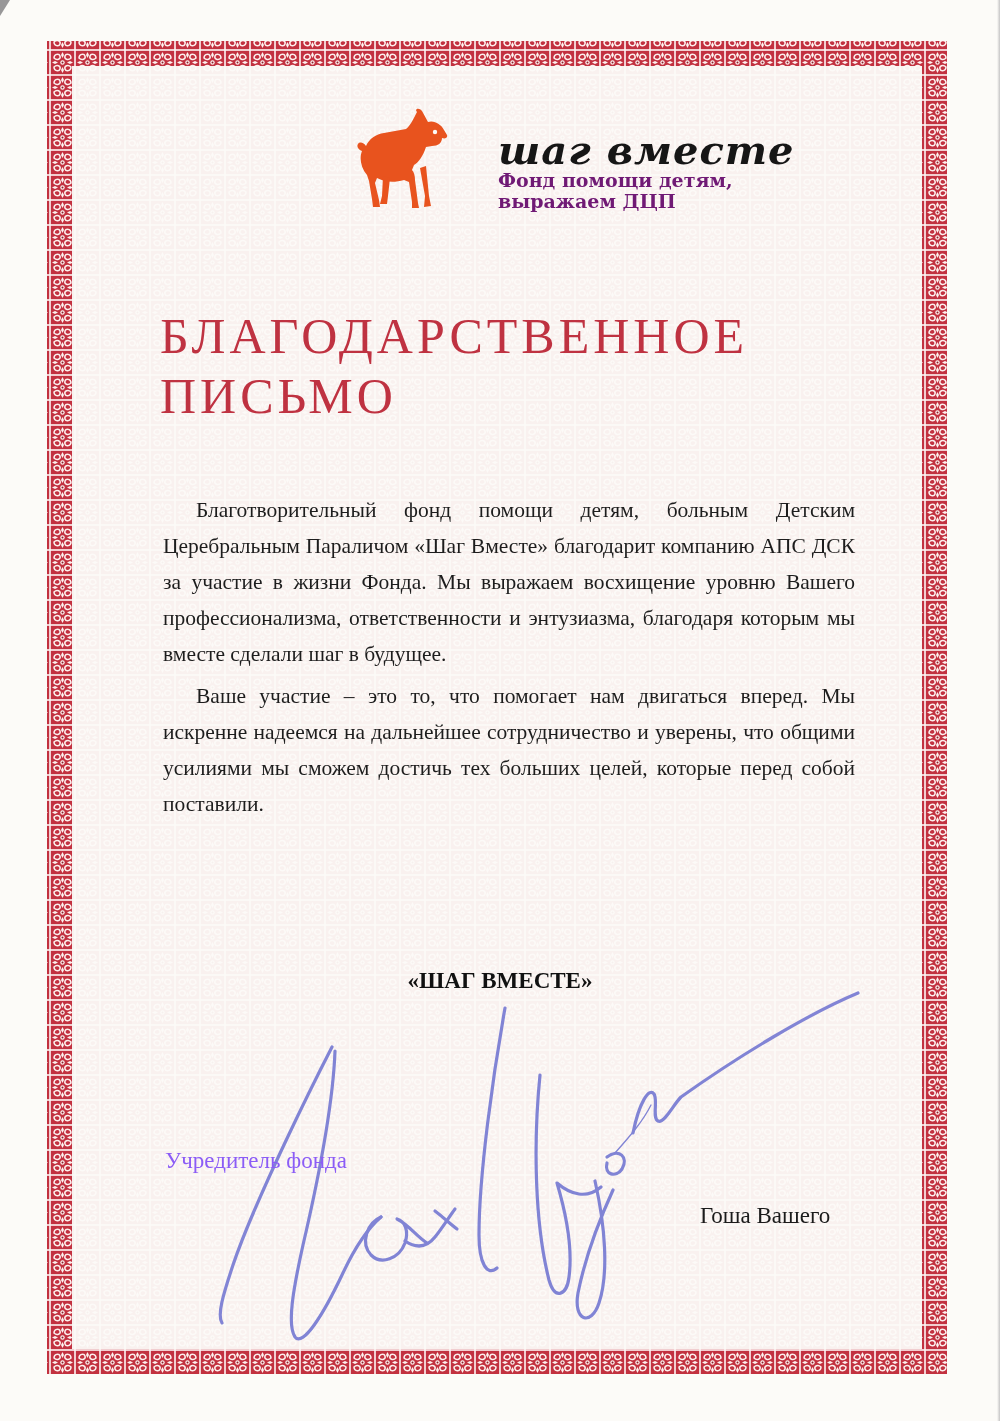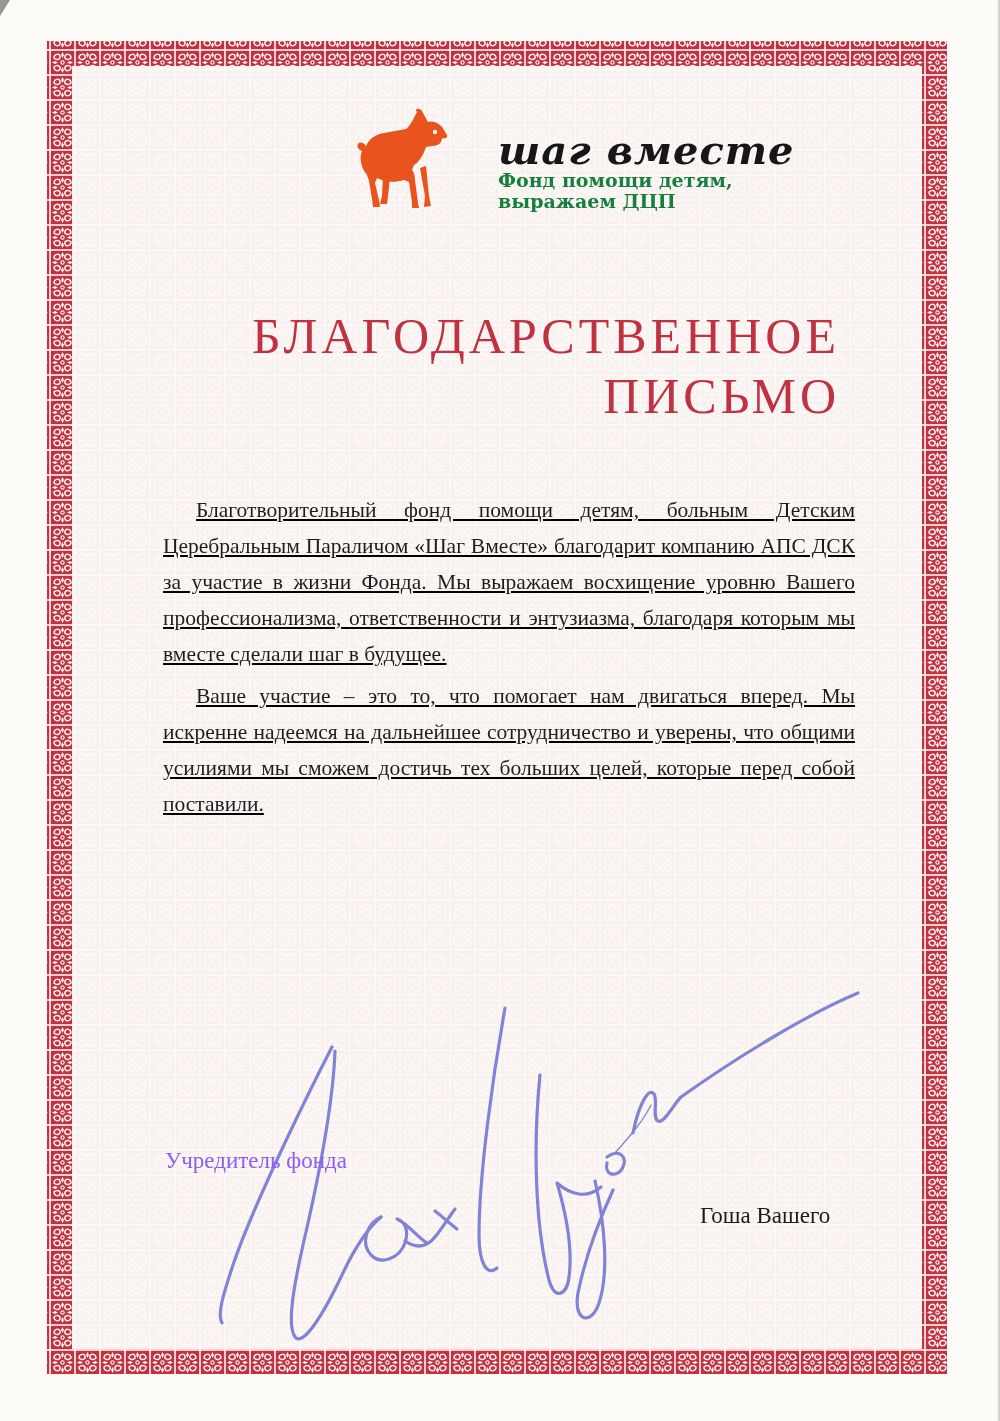--- a/index.html
+++ b/index.html
@@ -22,33 +22,33 @@
   .fawn{width:92px;height:100px;flex:0 0 auto;}
   .logo-text{margin-left:8px;padding-top:22px;}
   .logo-script{
     font-family:"DejaVu Serif","Liberation Serif",serif;
     font-style:italic;font-weight:700;
     font-size:40px;line-height:40px;color:#161616;
     letter-spacing:1px;
   }
   .logo-sub{
     font-family:"DejaVu Serif","Liberation Serif",serif;
-    font-weight:700;font-size:19px;line-height:21px;color:#15803d;
+    font-weight:700;font-size:19px;line-height:21px;color:#701a75;
   }
 
   
   .title{
     position:absolute;left:160px;top:272px;width:680px;
-    text-align:right;
+    text-align:left;
     font-size:50px;line-height:60px;letter-spacing:4px;
     color:#bf3241;font-weight:500;
   }
 
   
-  .body-text{position:absolute;left:163px;top:492px;width:692px;text-decoration:underline;}
+  .body-text{position:absolute;left:163px;top:492px;width:692px;}
   .body-text p{
     margin:0 0 6px 0;
     font-size:21.5px;line-height:36px;color:#1d1d1d;
     text-align:justify;text-indent:33px;
   }
   .slogan{
     position:absolute;left:160px;top:968px;width:680px;
     text-align:center;font-weight:700;font-size:23px;color:#111;
   }
 
@@ -121,20 +121,21 @@
     </div>
   </header>
 
   <h1 class="title">БЛАГОДАРСТВЕННОЕ ПИСЬМО</h1>
 
   <main class="body-text">
     <p>Благотворительный фонд помощи детям, больным Детским Церебральным Параличом «Шаг Вместе» благодарит компанию АПС ДСК за участие в жизни Фонда. Мы выражаем восхищение уровню Вашего профессионализма, ответственности и энтузиазма, благодаря которым мы вместе сделали шаг в будущее.</p>
     <p>Ваше участие – это то, что помогает нам двигаться вперед. Мы искренне надеемся на дальнейшее сотрудничество и уверены, что общими усилиями мы сможем достичь тех больших целей, которые перед собой поставили.</p>
   </main>
 
+  <div class="slogan">«ШАГ ВМЕСТЕ»</div>
 
   <svg class="signature-svg" viewBox="0 0 700 385" xmlns="http://www.w3.org/2000/svg">
     <g fill="none" stroke="#7478d2" stroke-width="3.2" stroke-linecap="round" stroke-linejoin="round" opacity="0.9">
 
       <path d="M137,62 C120,95 60,215 38,280 C28,310 22,330 27,338"></path>
       <path d="M140,66 C138,120 122,200 108,260 C98,305 92,340 100,352
                C108,362 128,330 147,290 C160,262 172,244 186,232"></path>
 
       <path d="M186,232 C172,238 165,258 176,270 C186,280 204,274 210,258
                C214,246 210,236 202,234 C214,240 222,252 232,258"></path>

